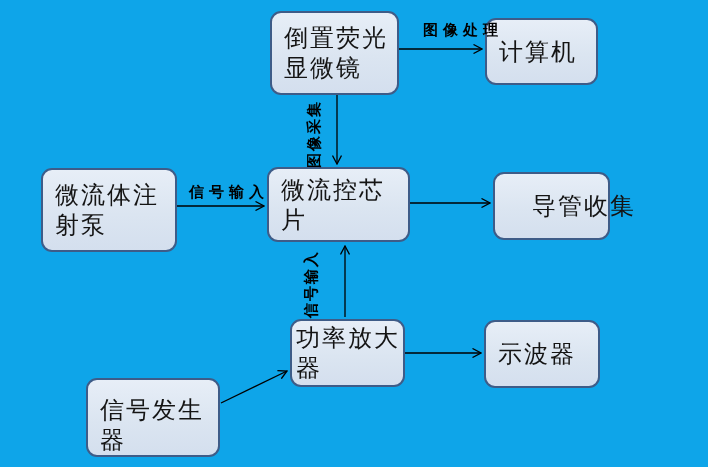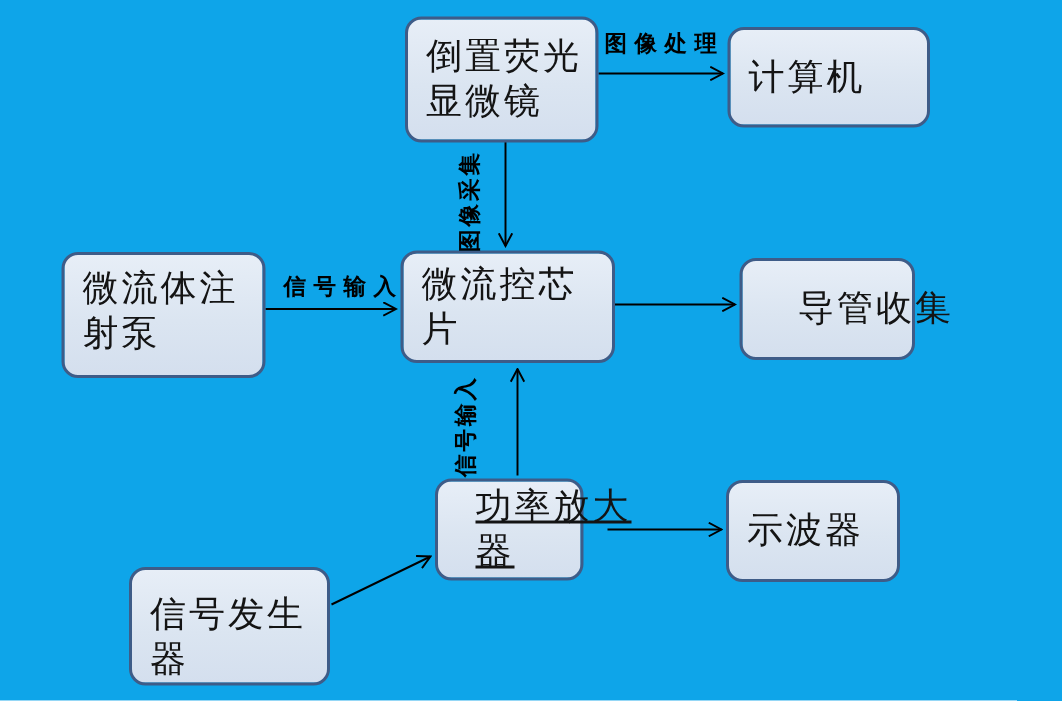--- a/index.html
+++ b/index.html
@@ -33,38 +33,38 @@
     flex-direction: column;
     justify-content: center;
     padding-left: 12px;
     font-size: 24px;
     line-height: 30px;
     letter-spacing: 2px;
     color: #141414;
     white-space: pre;
   }
   #node-microscope   { left: 270px; top: 11px;  width: 129px; height: 84px; }
-  #node-computer     { left: 485px; top: 18px;  width: 135px; height: 67px; }
-  #node-pump         { left: 41px;  top: 168px; width: 136px; height: 84px; font-family: Liberation Mono, monospace; }
+  #node-computer     { left: 485px; top: 18px;  width: 113px; height: 67px; }
+  #node-pump         { left: 41px;  top: 168px; width: 136px; height: 84px; }
   #node-chip         { left: 267px; top: 167px; width: 143px; height: 75px; }
   #node-collect      { left: 493px; top: 172px; width: 117px; height: 68px; padding-left: 37px; }
-  #node-amplifier    { left: 290px; top: 319px; width: 99px; height: 68px; padding-left: 25px; text-decoration: underline; }
+  #node-amplifier    { left: 290px; top: 319px; width: 115px; height: 68px; padding-left: 4px; }
   #node-oscilloscope { left: 484px; top: 320px; width: 116px; height: 68px; }
   #node-signalgen    { left: 86px;  top: 378px; width: 134px; height: 79px; justify-content: flex-end; }
 
   .edge-label {
     position: absolute;
     font-size: 15px;
     font-weight: bold;
     letter-spacing: 5px;
     line-height: 18px;
     color: #000000;
     white-space: nowrap;
   }
-  #lbl-image-processing { left: 403px; top: 21px; }
+  #lbl-image-processing { left: 423px; top: 21px; }
   #lbl-sample-injection { left: 189px; top: 183px; }
   .edge-label.vertical {
     letter-spacing: 2px;
     transform: translate(-50%, -50%) rotate(-90deg);
   }
   #lbl-image-acquisition { left: 314px; top: 134px; }
   #lbl-signal-input      { left: 311px; top: 284px; }
 </style>
 </head>
 <body>

